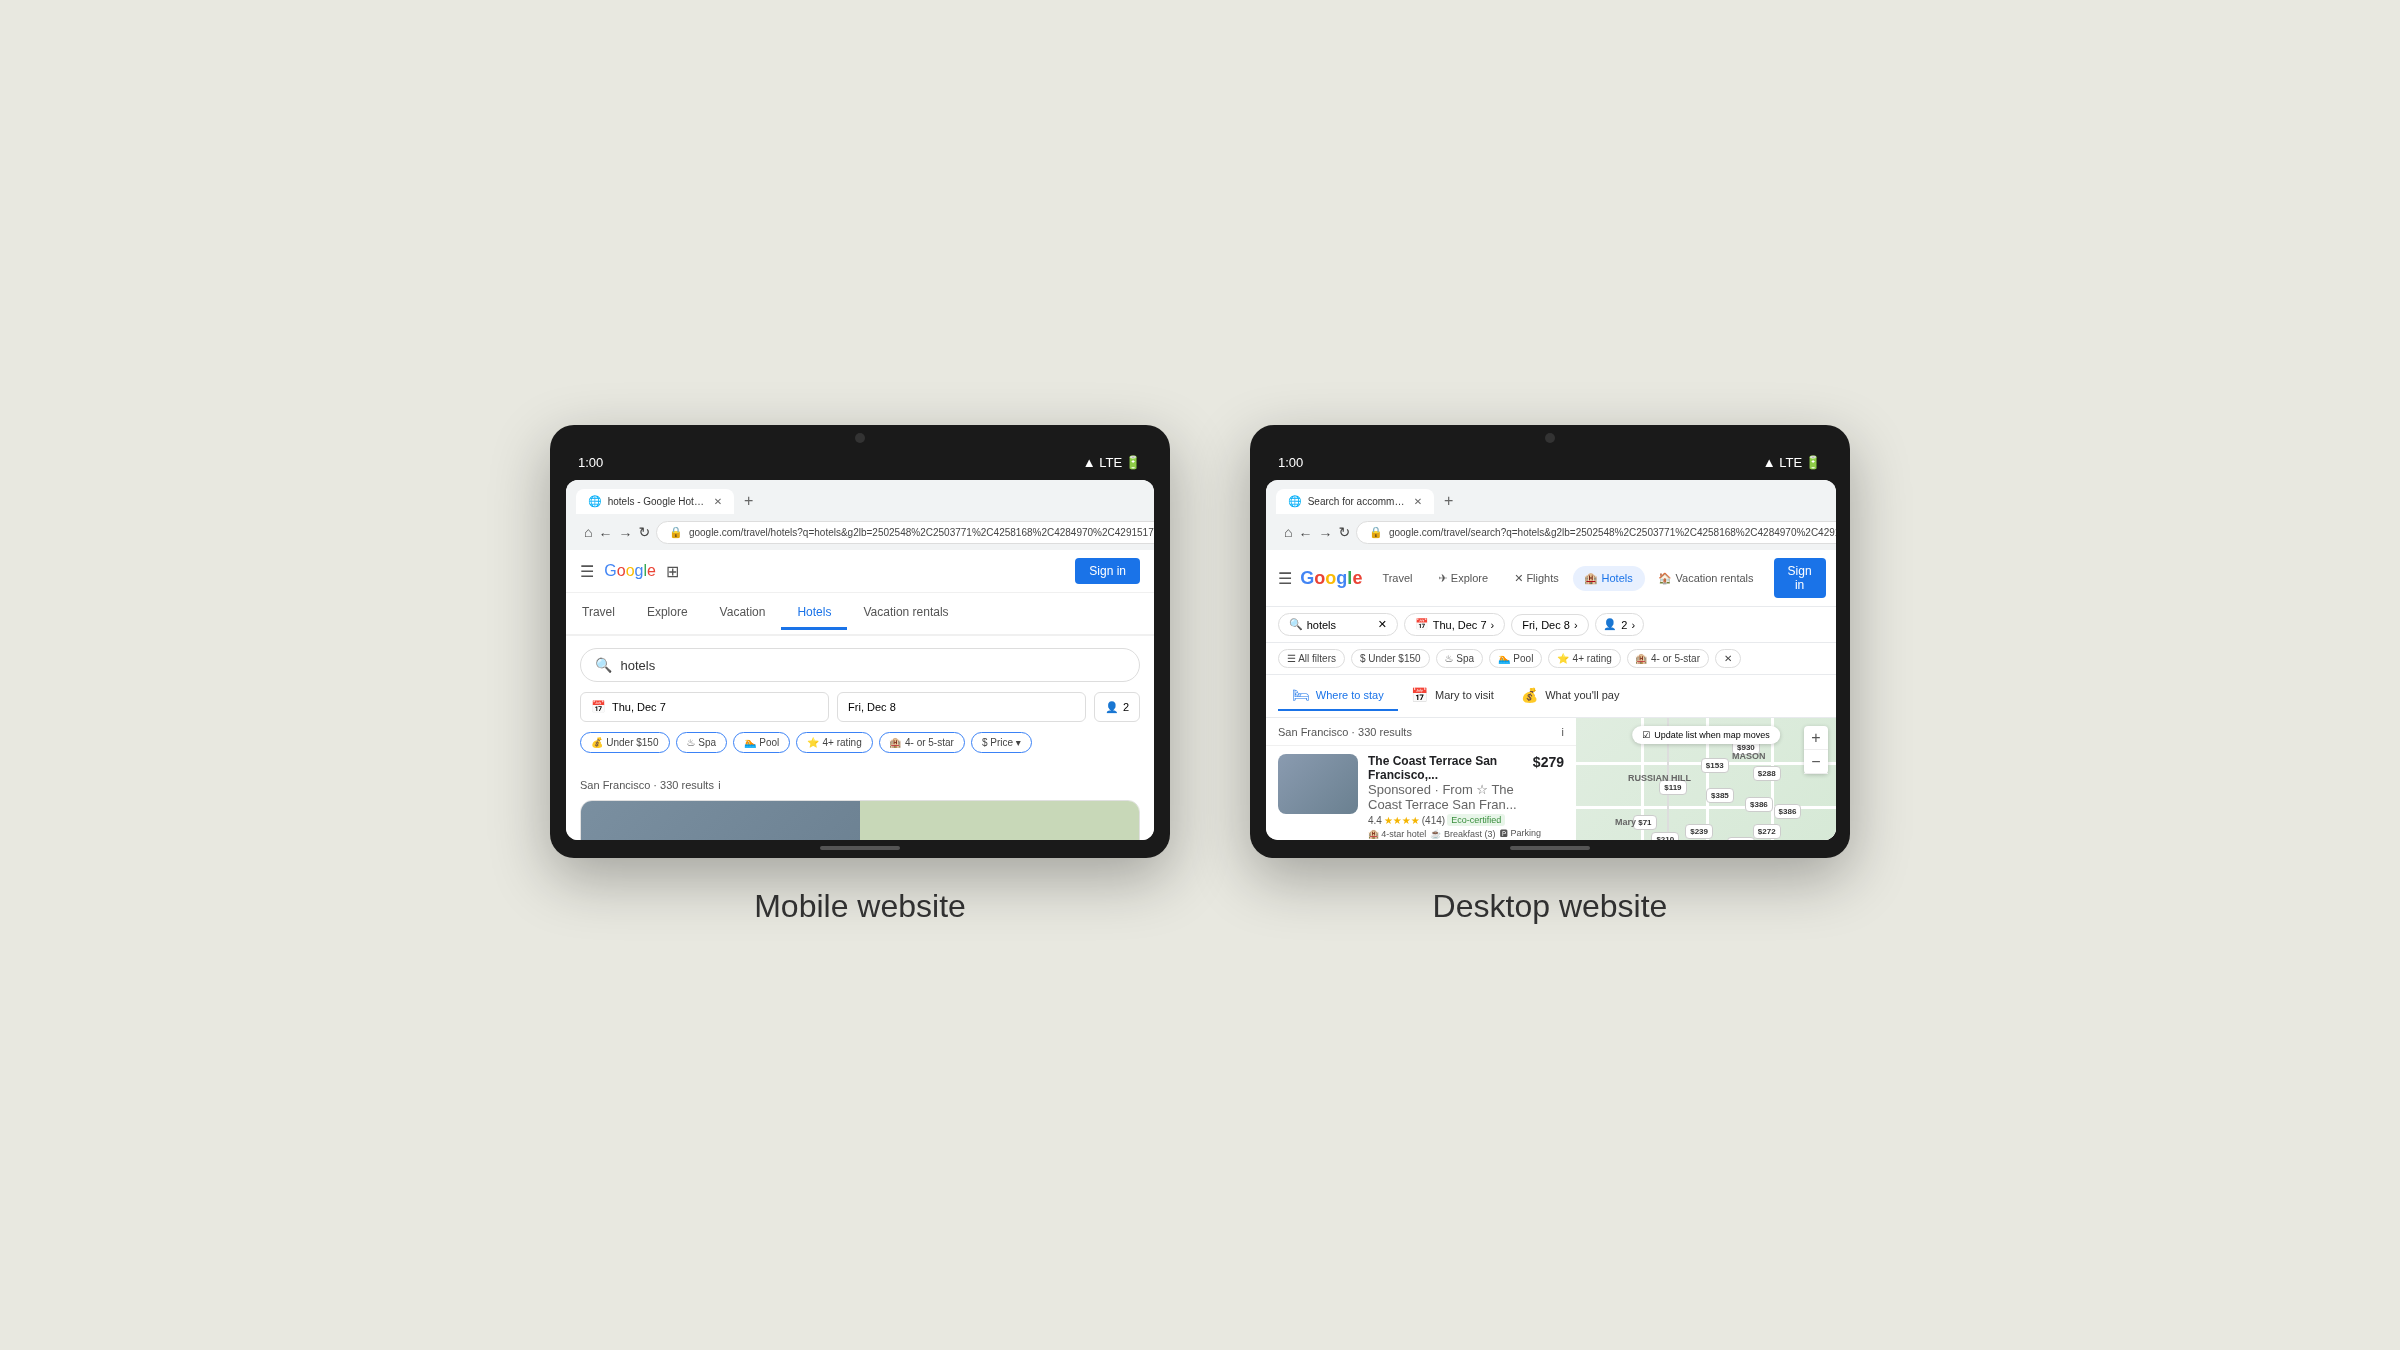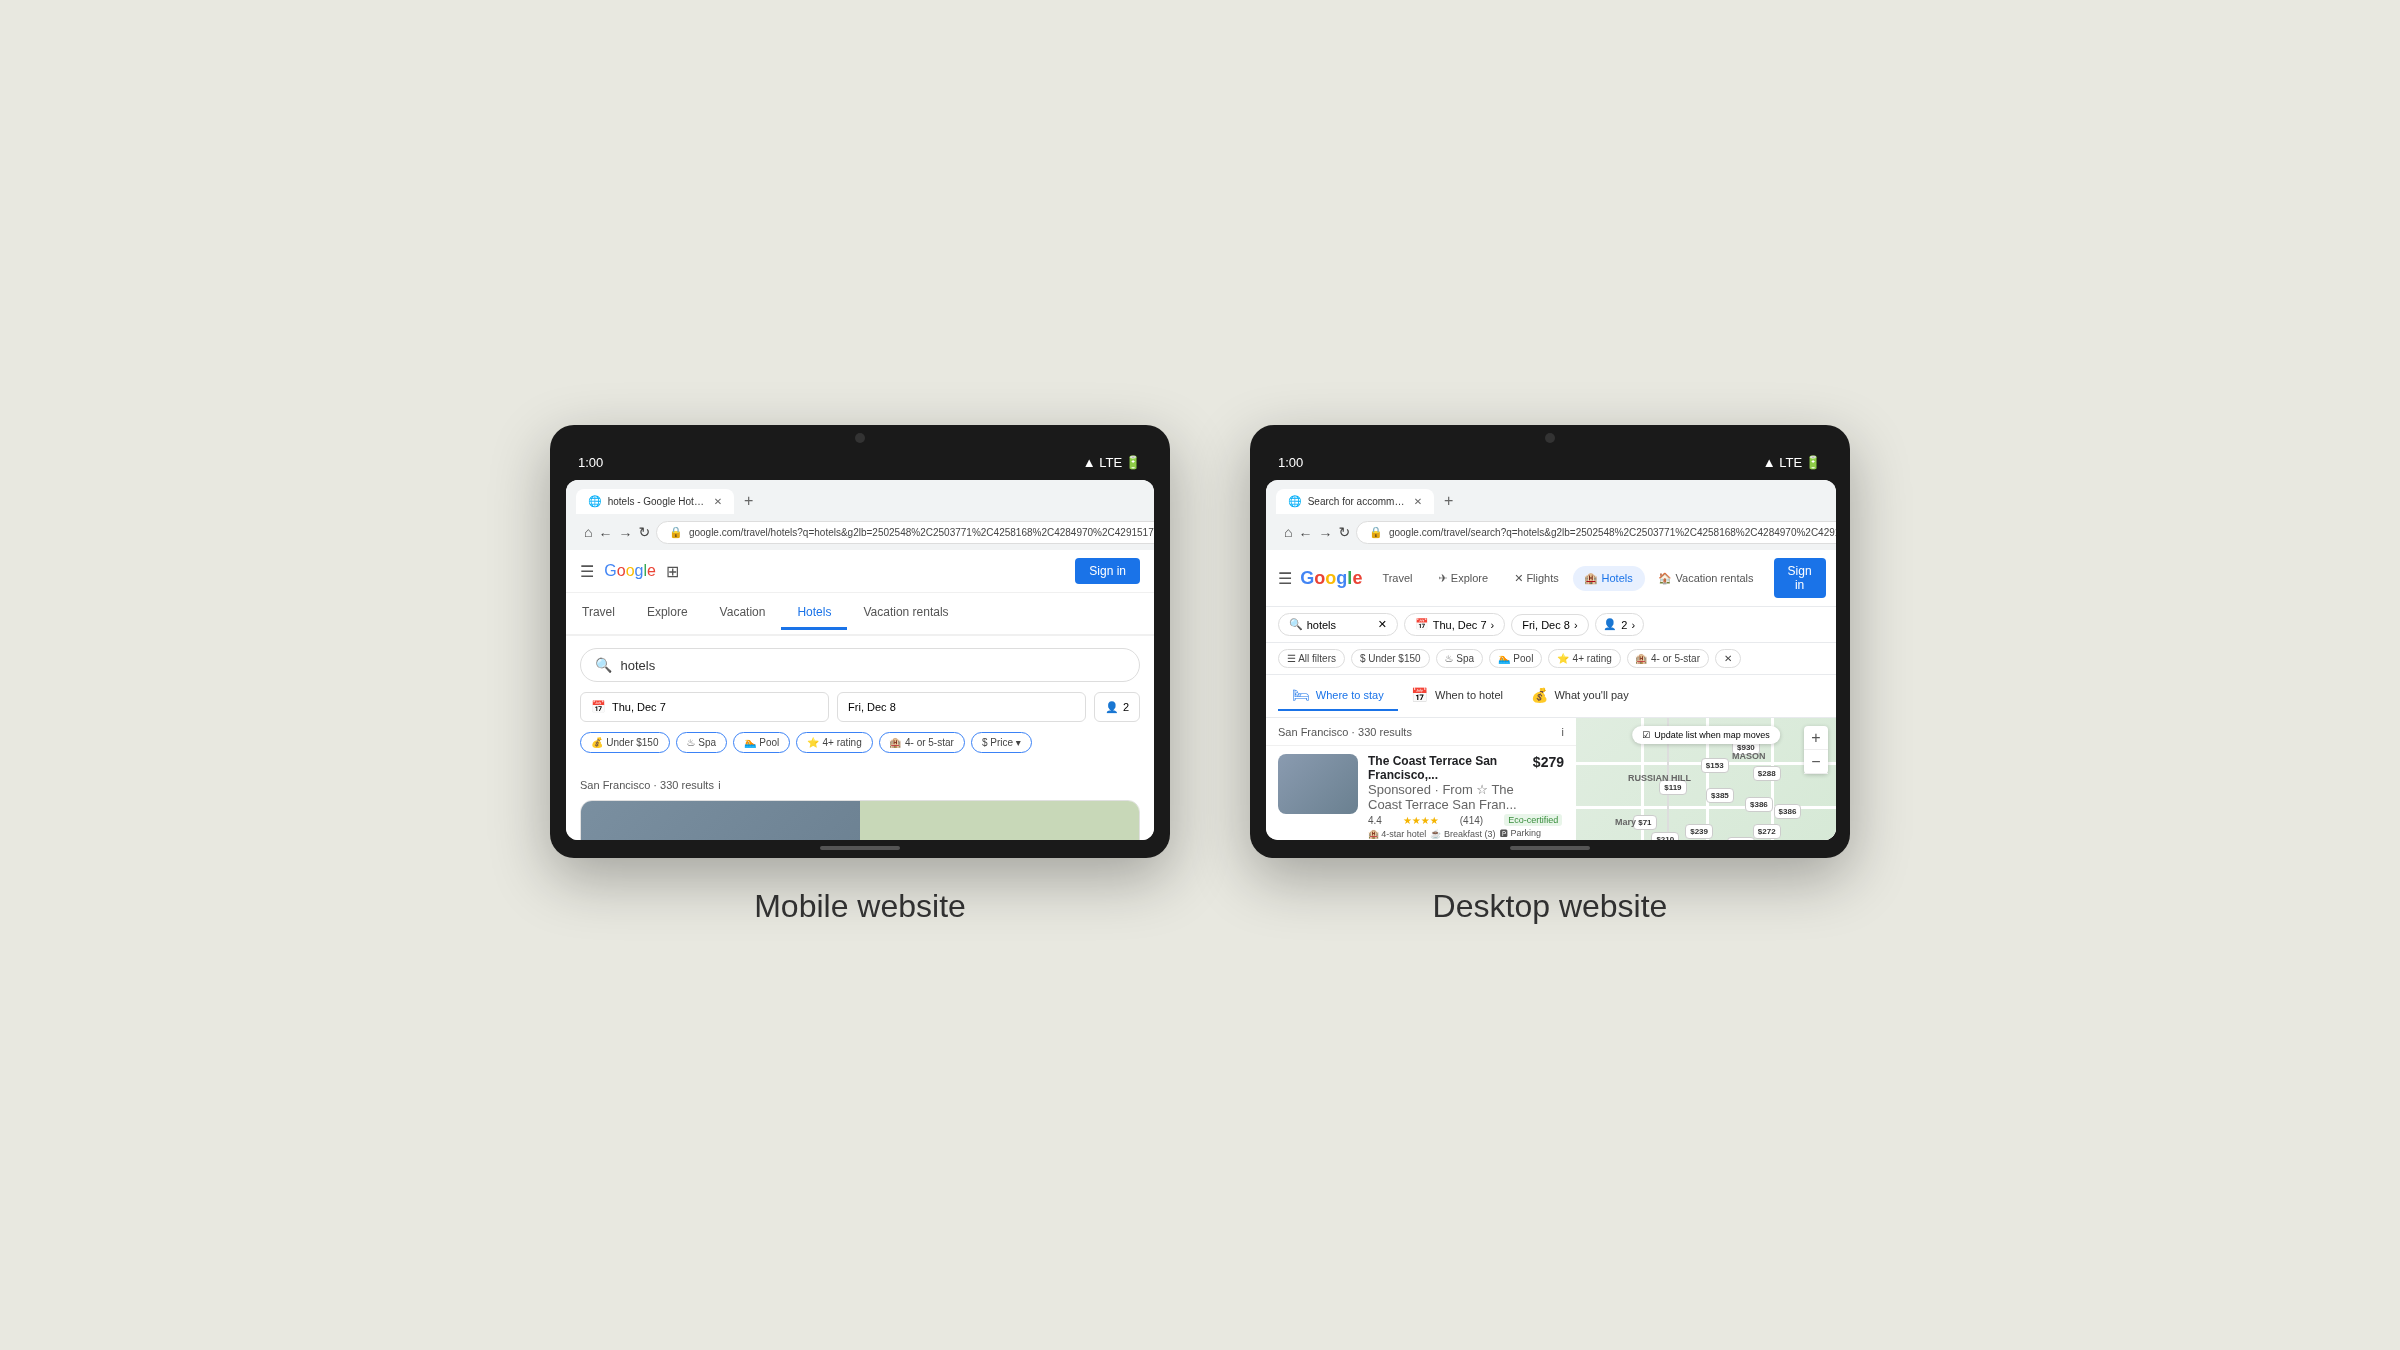--- a/index.html
+++ b/index.html
@@ -437,21 +437,21 @@
       font-weight: 700;
       color: #202124;
     }
     .desktop-hotel-sponsored {
       font-size: 13px;
       color: #666;
     }
     .desktop-hotel-rating {
       display: flex;
       align-items: center;
-      gap: 21px;
+      gap: 2px;
       font-size: 10px;
       color: #555;
       margin: 2px 0;
     }
     .desktop-hotel-amenities {
       display: flex;
       flex-wrap: wrap;
       gap: 4px;
       margin: 2px 0;
     }
@@ -747,21 +747,21 @@
           <div class="desktop-filter-chip">✕</div>
         </div>
 
         <div class="desktop-where-tabs">
           <div class="where-tab active">
             <span class="where-tab-icon">🛏</span>
             <span>Where to stay</span>
           </div>
           <div class="where-tab">
             <span class="where-tab-icon">📅</span>
-            <span>When to hotel</span>
+            <span>Mary to visit</span>
           </div>
           <div class="where-tab">
             <span class="where-tab-icon">💰</span>
             <span>What you'll pay</span>
           </div>
         </div>
 
         <div class="desktop-main">
 
           <div class="desktop-results">

